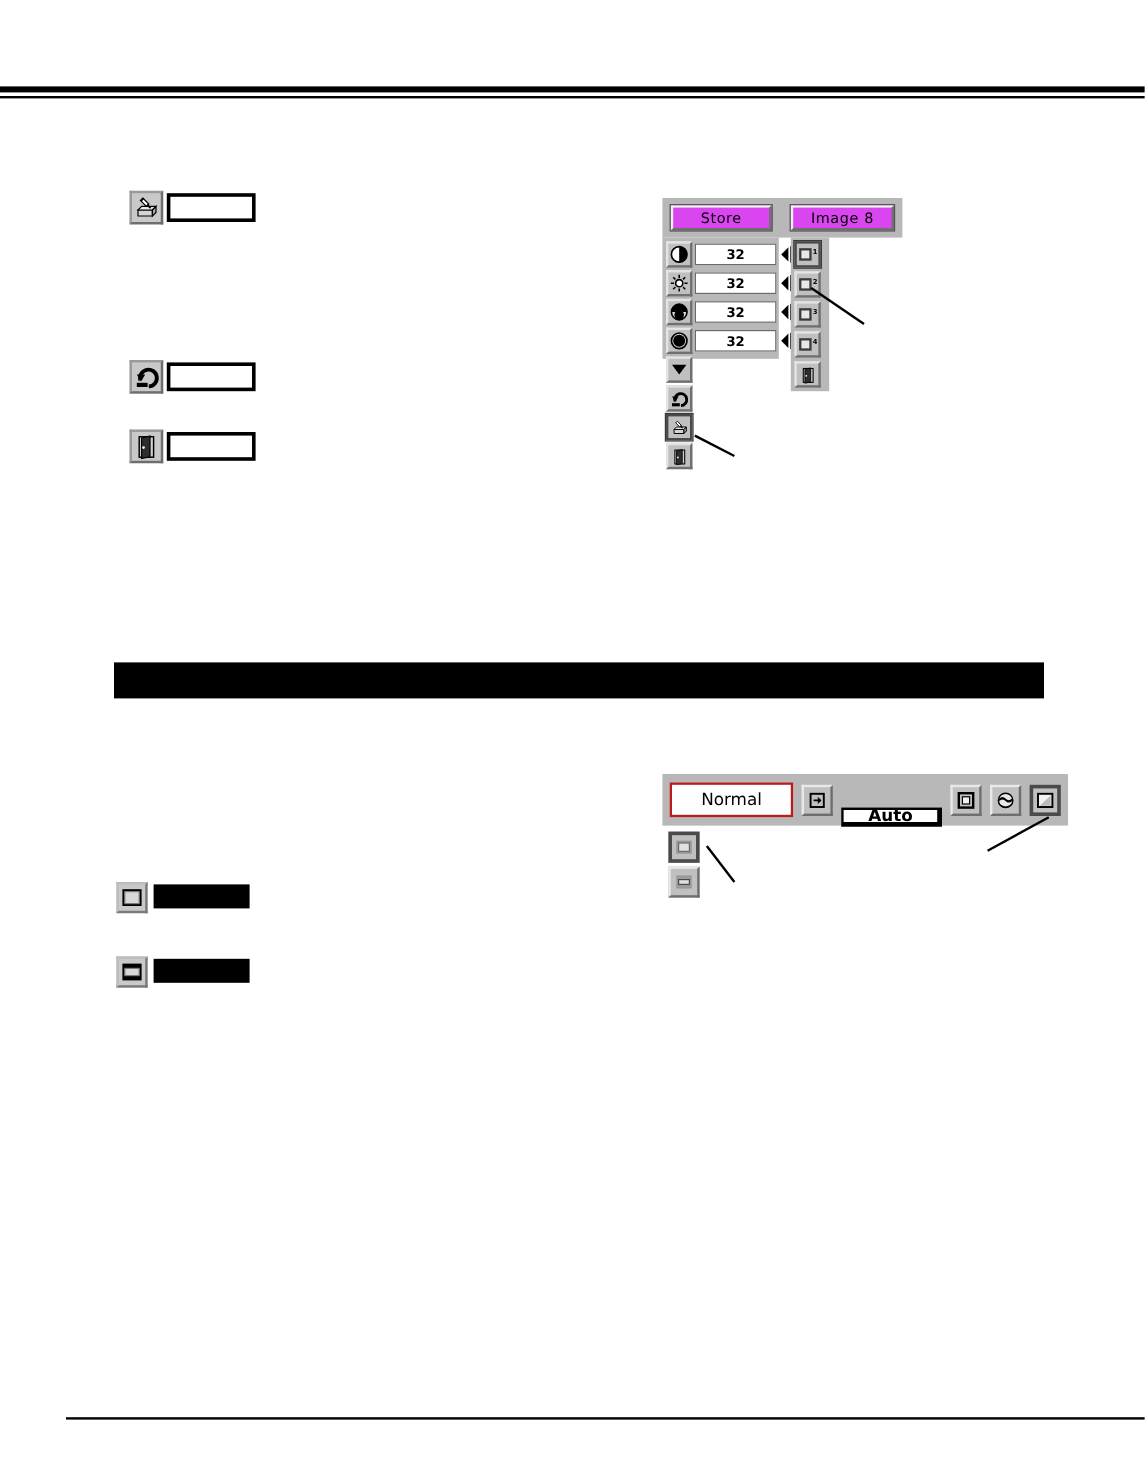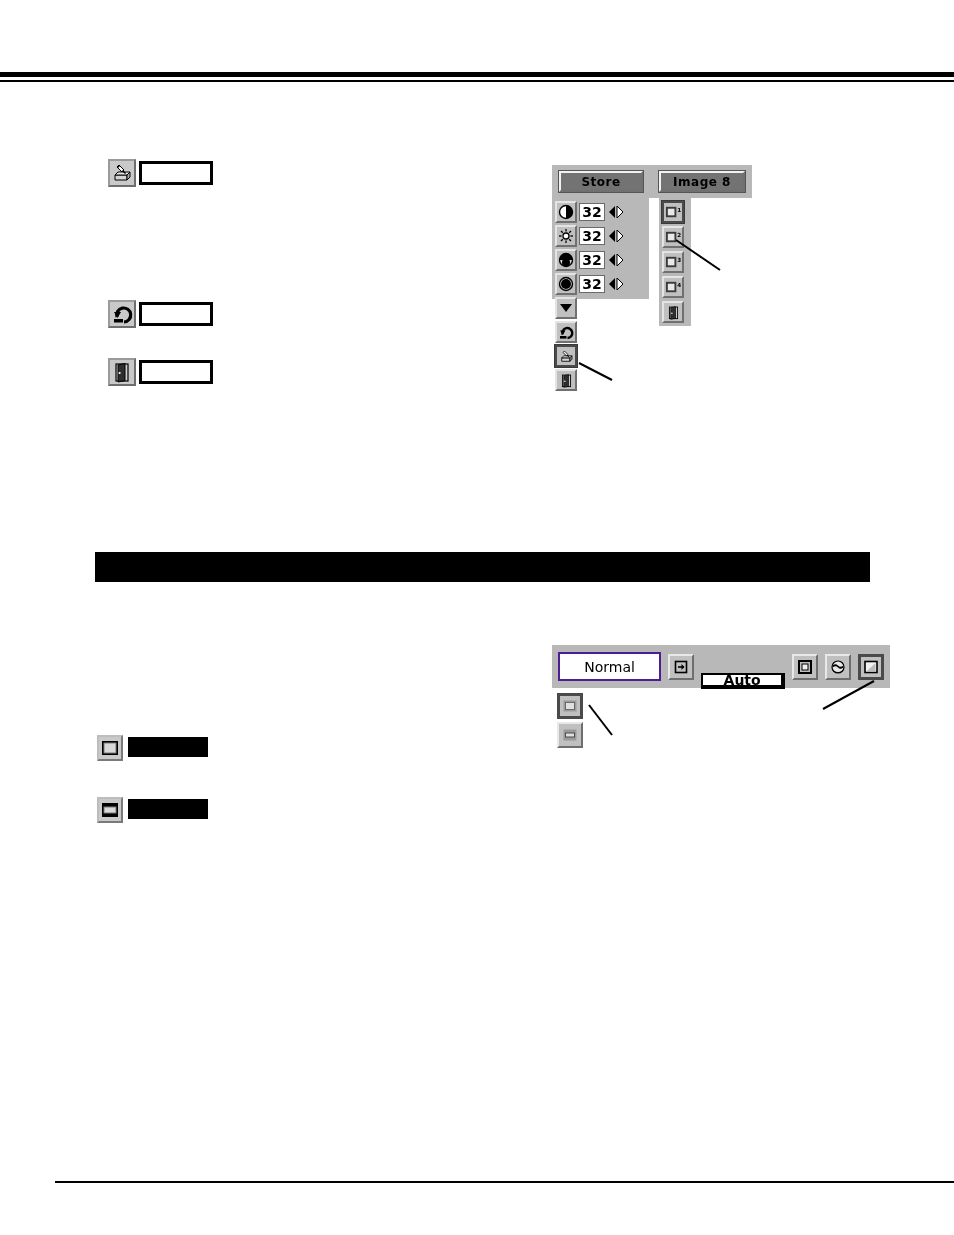--- a/index.html
+++ b/index.html
@@ -96,33 +96,33 @@
   .dlg-header {
     width: 200px; height: 33px;
     background: #b8b8b8;
     display: flex;
     align-items: center;
     justify-content: space-between;
     padding: 0 7px;
     box-sizing: border-box;
   }
   .dlg-btn {
-    background: #737373;
+    background: #d946ef;
     border-top: 2px solid #f2f2f2;
     border-left: 2px solid #f2f2f2;
     border-right: 2px solid #707070;
     border-bottom: 2px solid #707070;
     outline: 1px solid #555;
     box-sizing: border-box;
     height: 21px;
     display: flex;
     align-items: center;
     justify-content: center;
     font-size: 12px;
-    font-weight: bold;
+    font-weight: normal;
     letter-spacing: 0.5px;
     color: #000;
     font-family: "DejaVu Sans", sans-serif;
   }
   .dlg-btn-store { width: 84px; }
   .dlg-btn-image { width: 86px; }
 
   .dlg-body {
     position: relative;
     width: 200px;
@@ -154,26 +154,26 @@
     display: flex;
     align-items: center;
     justify-content: center;
     flex: none;
   }
   .icon-btn.selected {
     border: 2px solid #4a4a4a;
     outline: 1px solid #3a3a3a;
   }
   .value-field {
-    width: 26px; height: 18px;
+    width: 68px; height: 18px;
     background: #fff;
     border: 1px solid #6a6a6a;
     box-sizing: border-box;
     margin: 0 2px;
-    font-size: 14px;
+    font-size: 11px;
     font-weight: bold;
     font-family: "DejaVu Sans", sans-serif;
     display: flex;
     align-items: center;
     justify-content: center;
     color: #000;
     flex: none;
   }
   .arrows {
     width: 18px; height: 20px;
@@ -211,21 +211,21 @@
     width: 338px; height: 43px;
     background: #b8b8b8;
     display: flex;
     align-items: center;
     padding: 0 6px;
     box-sizing: border-box;
     gap: 7px;
   }
   .screen-text-btn {
     background: #fff;
-    border: 2px solid #4c1d95;
+    border: 2px solid #b91c1c;
     box-sizing: border-box;
     height: 29px;
     display: flex;
     align-items: center;
     justify-content: center;
     font-size: 14px;
     color: #000;
     font-family: "DejaVu Sans", sans-serif;
   }
   .btn-normal { width: 124px; }

